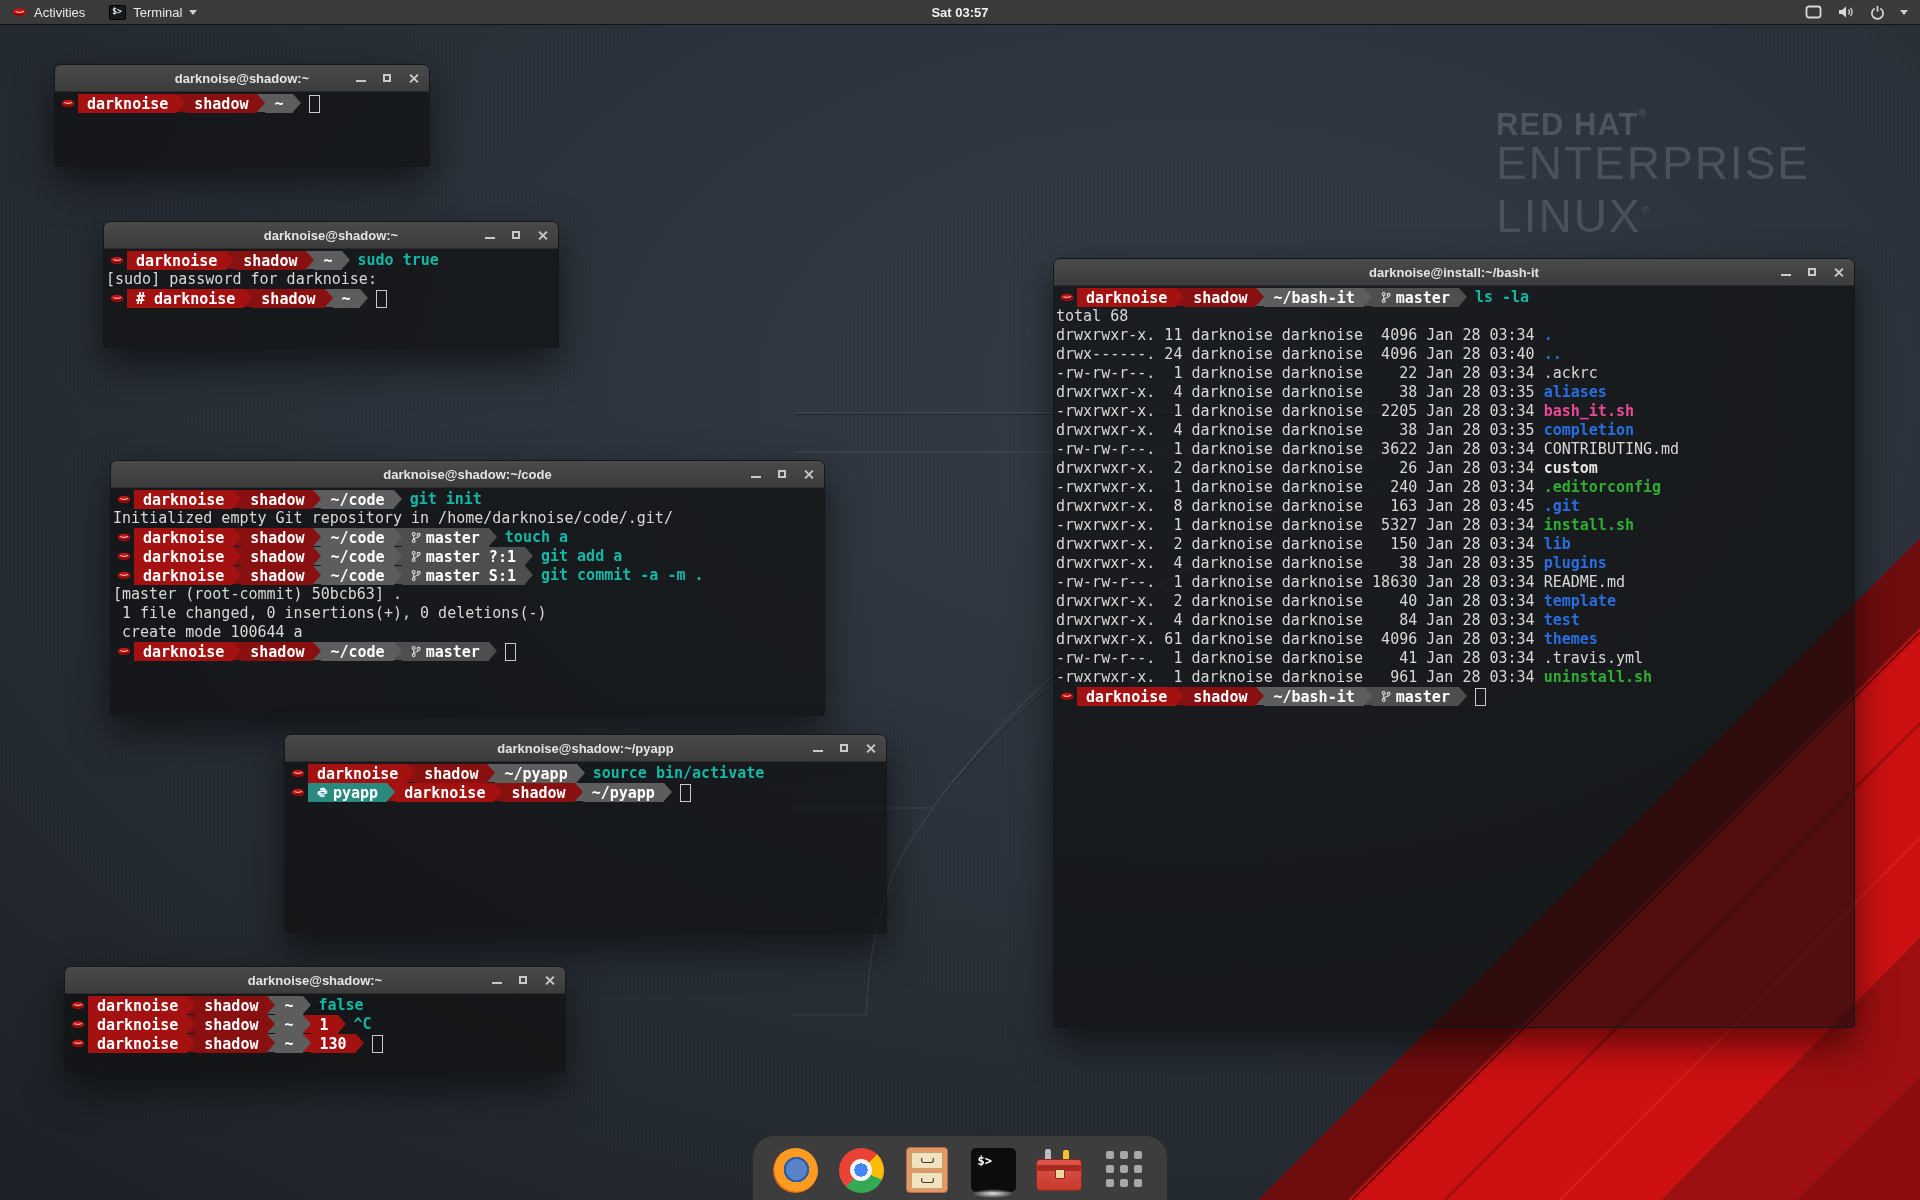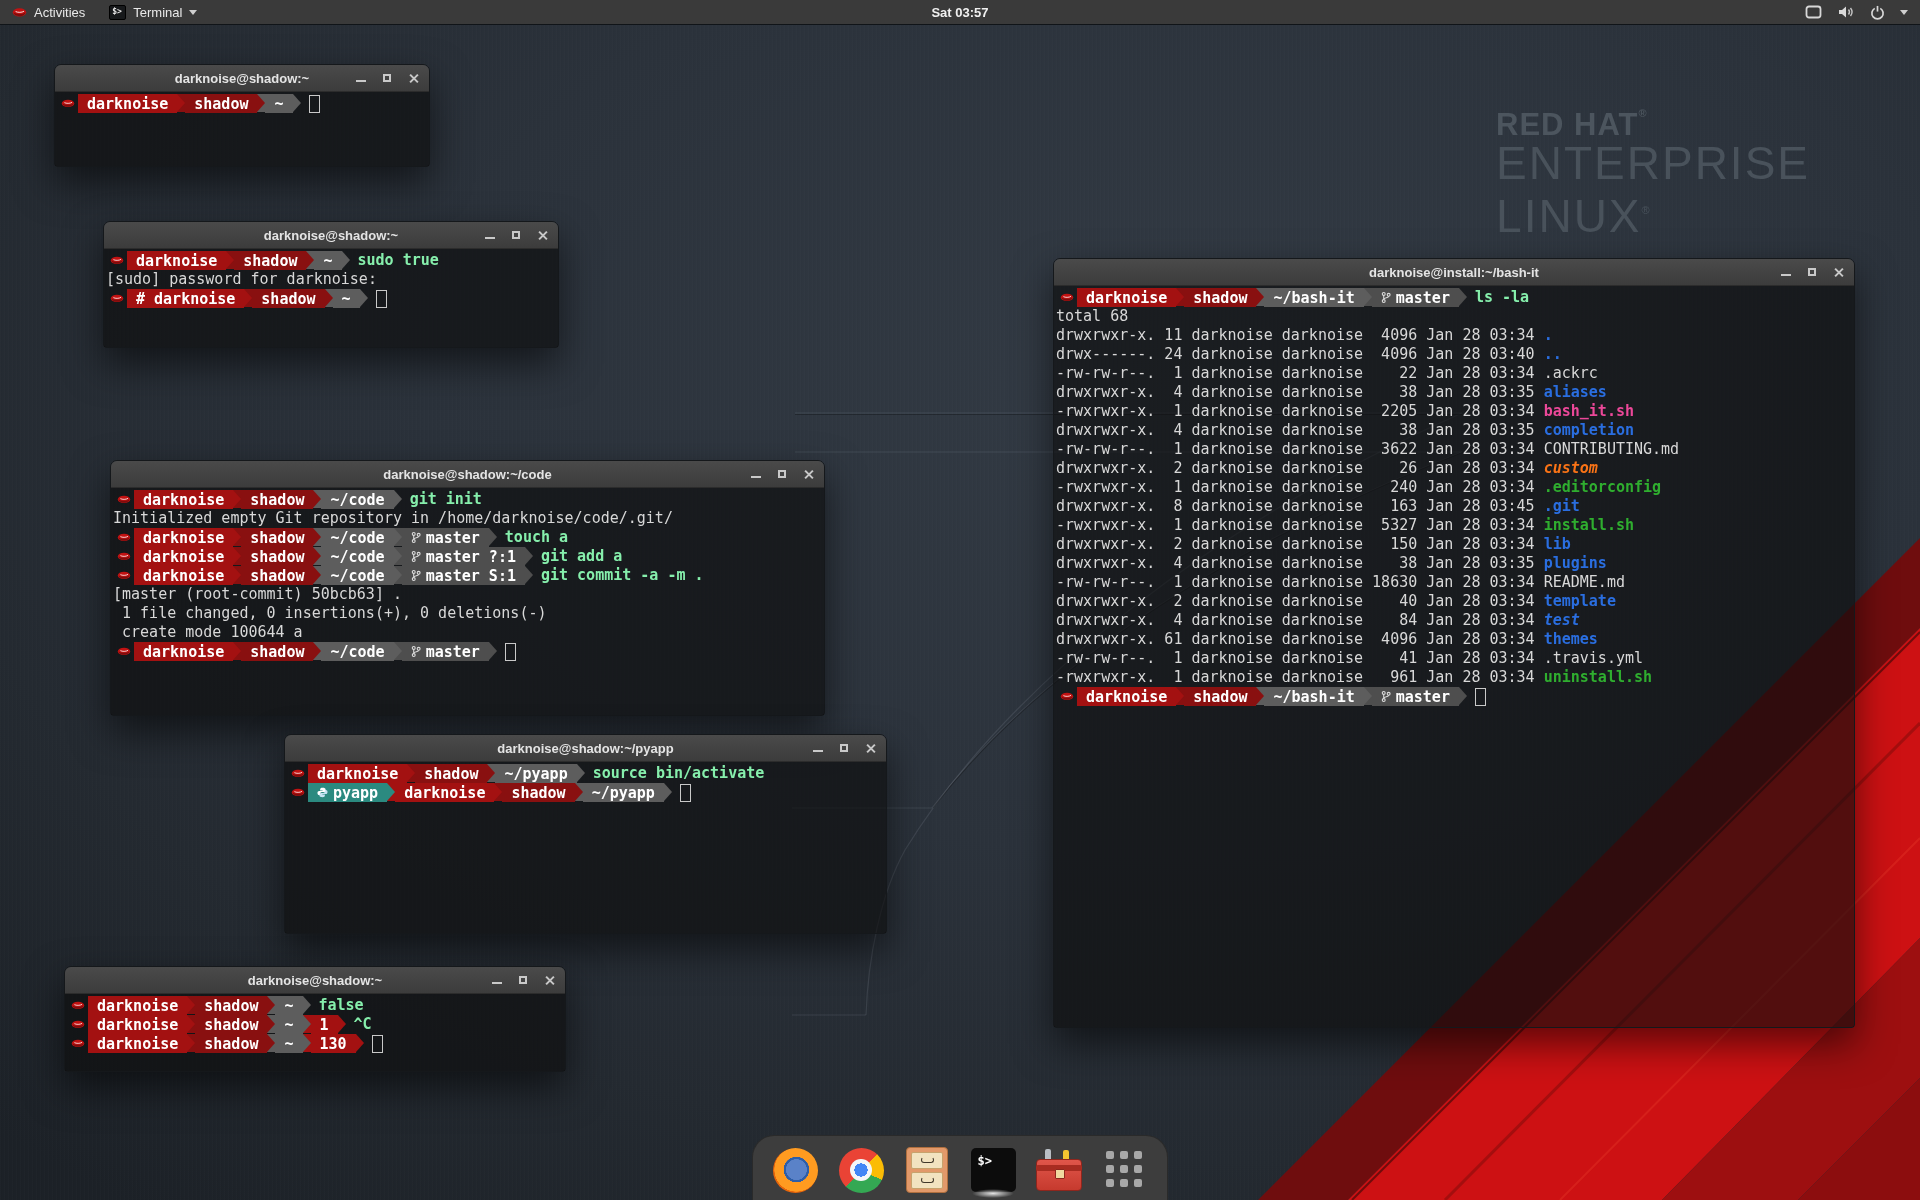--- a/index.html
+++ b/index.html
@@ -42,21 +42,21 @@
   .wb-close{width:11px;height:11px;position:relative}
   .wb-close::before,.wb-close::after{content:"";position:absolute;left:5px;top:0;width:2px;height:11px;background:#c9c9c9}
   .wb-close::before{transform:rotate(45deg)} .wb-close::after{transform:rotate(-45deg)}
   .term-body{position:absolute;top:27px;left:0;right:0;bottom:0;background:rgba(13,13,13,.64);
     padding:2px 0 0 2px;font:15px "DejaVu Sans Mono",monospace;color:#d6d6d6;overflow:hidden;cursor:text}
   .line{display:flex;align-items:stretch;height:19px;white-space:pre}
   .hat{width:21px;display:flex;align-items:center;justify-content:center;flex:none}
   .seg{display:flex;align-items:center;gap:5px;padding:0 9px;font-weight:bold;color:#fff;flex:none}
   .sep{width:0;height:0;border-top:9.5px solid transparent;border-bottom:9.5px solid transparent;
        border-left:8px solid;flex:none}
-  .cmd{margin-left:8px;font-weight:bold;color:#86efac;line-height:19px}
+  .cmd{margin-left:8px;font-weight:bold;color:#14b8a6;line-height:19px}
   .out{line-height:19px;color:#d8d8d8}
   .cursor{display:inline-block;width:9px;height:16px;border:1px solid #c9c9c9;margin-left:8px;align-self:center;flex:none}
   .f-dir{font-weight:bold} .f-exec{font-weight:bold}
 
   
   #dock{position:absolute;left:50%;transform:translateX(-50%);bottom:0;z-index:40;background:#3d3d3d;
     border:1px solid #2a2a2a;border-bottom:none;border-radius:22px 22px 0 0;
     padding:10px 18px 6px;display:flex;gap:18px;align-items:center}
   .dock-item{width:48px;height:48px;position:relative;display:flex;align-items:center;justify-content:center;cursor:pointer}
   .ic-firefox{width:45px;height:45px;border-radius:50%;
@@ -340,29 +340,29 @@
               </g>
             </svg></span><span>master</span></span><span class="sep" style="border-left-color: rgb(78, 78, 78); background: transparent;"></span><span class="cmd">ls -la</span></div>
       <div class="line"><span class="out">total 68</span></div>
       <div class="line"><span class="out">drwxrwxr-x. 11 darknoise darknoise  4096 Jan 28 03:34 </span><span class="out f-dir" style="color: rgb(42, 110, 224);">.</span></div>
       <div class="line"><span class="out">drwx------. 24 darknoise darknoise  4096 Jan 28 03:40 </span><span class="out f-dir" style="color: rgb(42, 110, 224);">..</span></div>
       <div class="line"><span class="out">-rw-rw-r--.  1 darknoise darknoise    22 Jan 28 03:34 </span><span class="out f-plain" style="color: rgb(216, 216, 216);">.ackrc</span></div>
       <div class="line"><span class="out">drwxrwxr-x.  4 darknoise darknoise    38 Jan 28 03:35 </span><span class="out f-dir" style="color: rgb(42, 110, 224);">aliases</span></div>
       <div class="line"><span class="out">-rwxrwxr-x.  1 darknoise darknoise  2205 Jan 28 03:34 </span><span class="out f-exec" style="color: #ec4899;">bash_it.sh</span></div>
       <div class="line"><span class="out">drwxrwxr-x.  4 darknoise darknoise    38 Jan 28 03:35 </span><span class="out f-dir" style="color: rgb(42, 110, 224);">completion</span></div>
       <div class="line"><span class="out">-rw-rw-r--.  1 darknoise darknoise  3622 Jan 28 03:34 </span><span class="out f-plain" style="color: rgb(216, 216, 216);">CONTRIBUTING.md</span></div>
-      <div class="line"><span class="out">drwxrwxr-x.  2 darknoise darknoise    26 Jan 28 03:34 </span><span class="out f-dir" style="color: #f97316; font-style: italic;">custom</span></div>
+      <div class="line"><span class="out">drwxrwxr-x.  2 darknoise darknoise    26 Jan 28 03:34 </span><span class="out f-dir" style="color: #e5e5e5;">custom</span></div>
       <div class="line"><span class="out">-rwxrwxr-x.  1 darknoise darknoise   240 Jan 28 03:34 </span><span class="out f-exec" style="color: rgb(47, 174, 47);">.editorconfig</span></div>
       <div class="line"><span class="out">drwxrwxr-x.  8 darknoise darknoise   163 Jan 28 03:45 </span><span class="out f-dir" style="color: rgb(42, 110, 224);">.git</span></div>
       <div class="line"><span class="out">-rwxrwxr-x.  1 darknoise darknoise  5327 Jan 28 03:34 </span><span class="out f-exec" style="color: rgb(47, 174, 47);">install.sh</span></div>
       <div class="line"><span class="out">drwxrwxr-x.  2 darknoise darknoise   150 Jan 28 03:34 </span><span class="out f-dir" style="color: rgb(42, 110, 224);">lib</span></div>
       <div class="line"><span class="out">drwxrwxr-x.  4 darknoise darknoise    38 Jan 28 03:35 </span><span class="out f-dir" style="color: rgb(42, 110, 224);">plugins</span></div>
       <div class="line"><span class="out">-rw-rw-r--.  1 darknoise darknoise 18630 Jan 28 03:34 </span><span class="out f-plain" style="color: rgb(216, 216, 216);">README.md</span></div>
       <div class="line"><span class="out">drwxrwxr-x.  2 darknoise darknoise    40 Jan 28 03:34 </span><span class="out f-dir" style="color: rgb(42, 110, 224);">template</span></div>
-      <div class="line"><span class="out">drwxrwxr-x.  4 darknoise darknoise    84 Jan 28 03:34 </span><span class="out f-dir" style="color: rgb(42, 110, 224); font-style: italic;">test</span></div>
+      <div class="line"><span class="out">drwxrwxr-x.  4 darknoise darknoise    84 Jan 28 03:34 </span><span class="out f-dir" style="color: rgb(42, 110, 224);">test</span></div>
       <div class="line"><span class="out">drwxrwxr-x. 61 darknoise darknoise  4096 Jan 28 03:34 </span><span class="out f-dir" style="color: rgb(42, 110, 224);">themes</span></div>
       <div class="line"><span class="out">-rw-rw-r--.  1 darknoise darknoise    41 Jan 28 03:34 </span><span class="out f-plain" style="color: rgb(216, 216, 216);">.travis.yml</span></div>
       <div class="line"><span class="out">-rwxrwxr-x.  1 darknoise darknoise   961 Jan 28 03:34 </span><span class="out f-exec" style="color: rgb(47, 174, 47);">uninstall.sh</span></div>
       <div class="line"><span class="hat"><svg width="14" height="11" viewBox="0 0 14 11">
             <ellipse cx="7" cy="5.4" rx="6.2" ry="3.6" fill="#c21212"></ellipse>
             <path d="M1.5 5.6c2.2 1.7 8.8 1.8 11-.4-.3 2.1-2.9 3.6-5.5 3.6S1.8 7.5 1.5 5.6z" fill="#7d0c0c"></path>
             <path d="M3.4 4.6c1.7 1 5.8 1.1 7.6-.3" stroke="#fff" stroke-width="0.8" fill="none"></path>
           </svg></span><span class="seg" style="background: rgb(163, 17, 17);"><span>darknoise</span></span><span class="sep" style="border-left-color: rgb(163, 17, 17); background: rgb(137, 16, 16);"></span><span class="seg" style="background: rgb(137, 16, 16);"><span>shadow</span></span><span class="sep" style="border-left-color: rgb(137, 16, 16); background: rgb(93, 93, 93);"></span><span class="seg" style="background: rgb(93, 93, 93);"><span>~/bash-it</span></span><span class="sep" style="border-left-color: rgb(93, 93, 93); background: rgb(78, 78, 78);"></span><span class="seg" style="background: rgb(78, 78, 78);"><span style="display: flex;"><svg width="10" height="13" viewBox="0 0 11 13">
               <g fill="none" stroke="#ddd" stroke-width="1.2">
                 <circle cx="3" cy="2.6" r="1.6"></circle>

